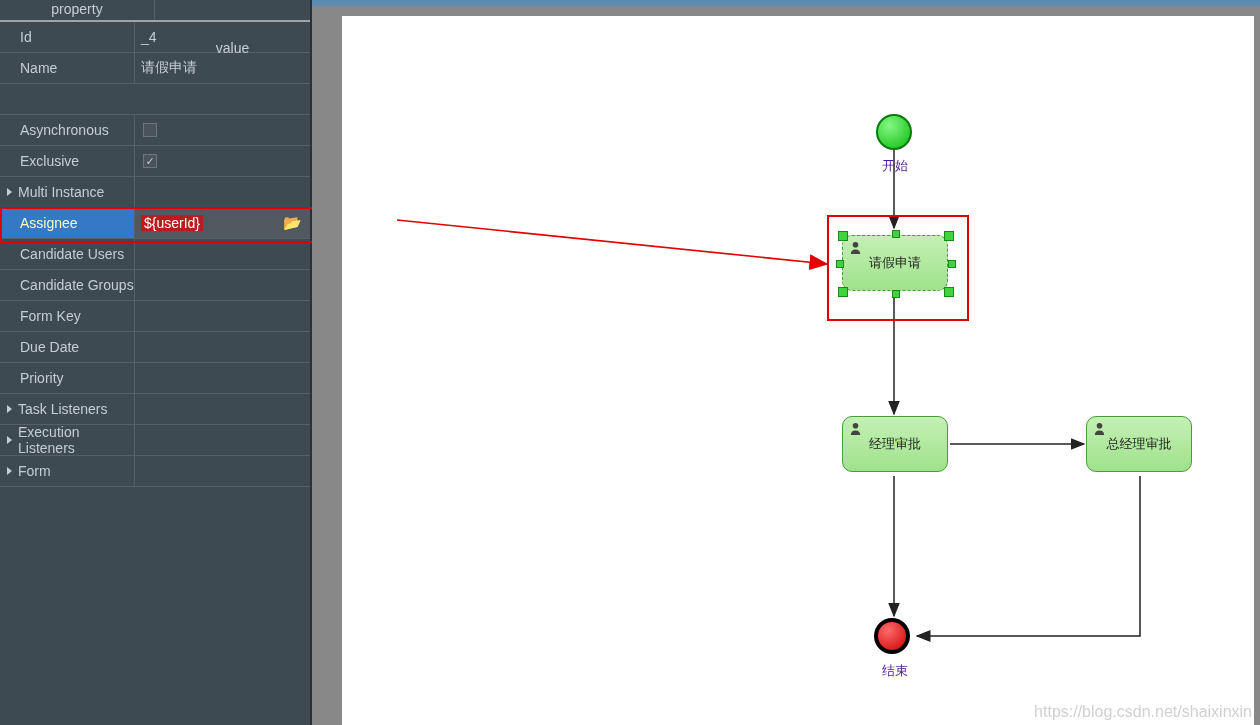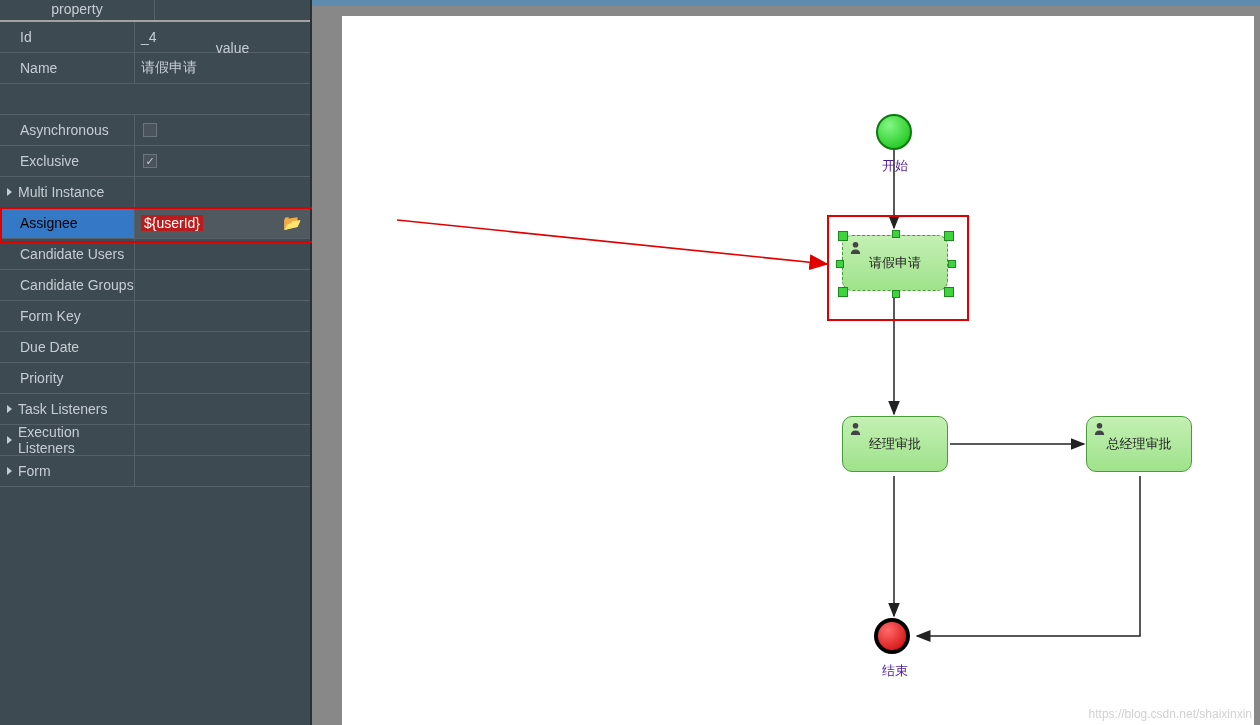--- a/index.html
+++ b/index.html
@@ -64,21 +64,21 @@
       position: relative;
     }
     .checkbox-empty, .checkbox-checked {
       width: 14px; height: 14px;
       border: 1px solid #6b7580;
       margin-left: 2px;
       background: #4a535b;
       display: flex; align-items: center; justify-content: center;
     }
     .checkbox-checked::after { content: "✓"; color: #c5cdd4; font-size: 11px; line-height: 1; }
-    .selected-row .prop-name { background: #3478c6; color: #000000; }
+    .selected-row .prop-name { background: #3478c6; color: #fef9c3; }
     .selected-row .prop-value { background: #50595f; }
     .val-highlight {
       background: #b91c1c;
       color: #fff;
       padding: 0 3px;
     }
     .folder-icon {
       position: absolute;
       right: 8px;
       color: #9ba2a8;
@@ -143,21 +143,21 @@
     }
     .sel-handle {
       position: absolute;
       width: 10px; height: 10px;
       background: #3fd43f;
       border: 1px solid #1a8a1a;
     }
     .sel-handle.mid { width: 8px; height: 8px; }
     svg.flows { position: absolute; top: 0; left: 0; width: 912px; height: 709px; pointer-events: none; }
     .arrow-red { position: absolute; }
-    .watermark { position: absolute; bottom: 4px; right: 8px; color: #d0d0d0; font-size: 12px; margin-top: 40px; }
+    .watermark { position: absolute; bottom: 4px; right: 8px; color: #d0d0d0; font-size: 16px; margin-top: 40px; }
   </style>
 </head>
 <body>
 
 <div class="props-panel">
   <div class="props-header">
     <div class="col-prop">property</div>
     <div class="col-val">value</div>
   </div>
 

